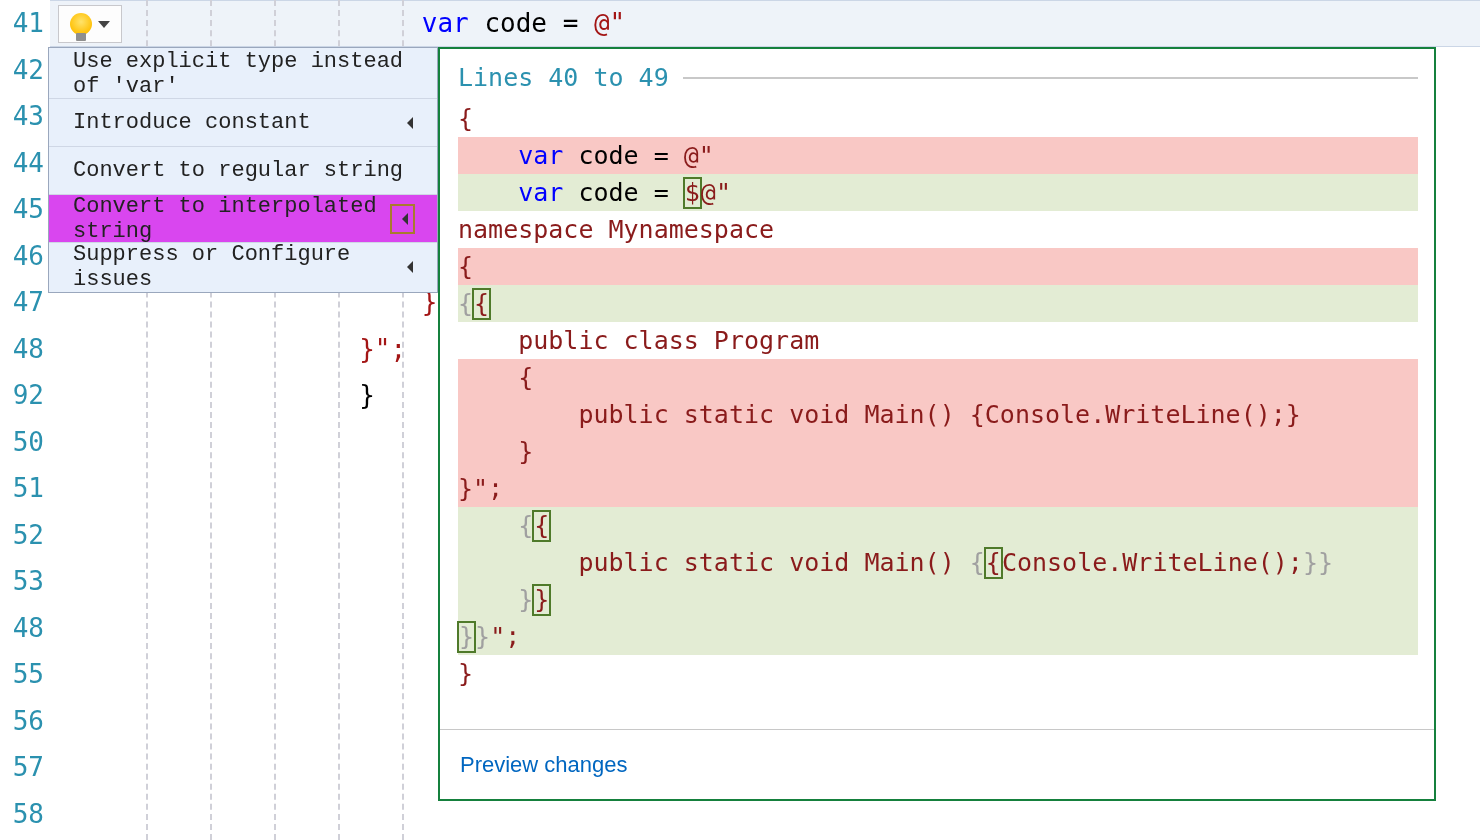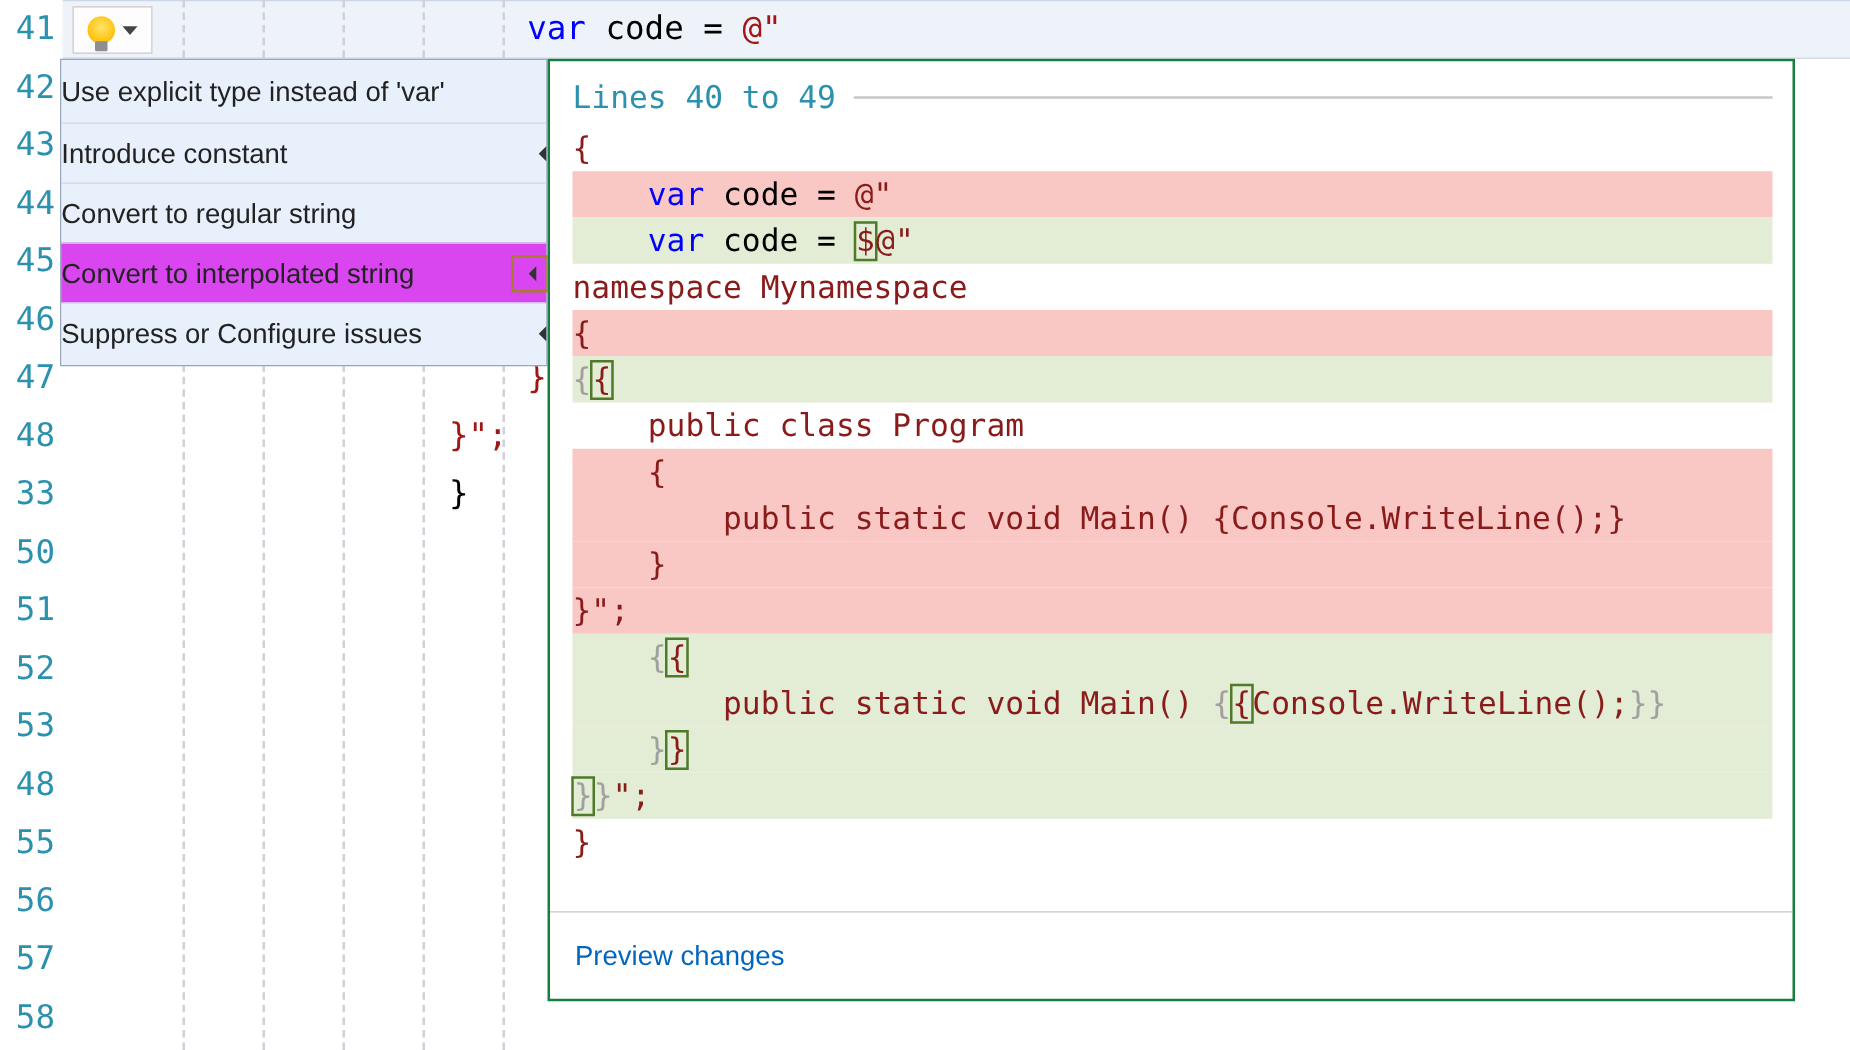--- a/index.html
+++ b/index.html
@@ -91,22 +91,22 @@
     top: 47px; left: 48px;
     width: 390px;
     background: #e8f0fb;
     border: 1px solid #9aa7bd;
     padding: 2px 0;
   }
   .action-item {
     height: 48px;
     display: flex; align-items: center;
     justify-content: space-between;
-    padding: 0 0;
-    font-family: Liberation Sans, sans-serif;
+    padding: 0 24px;
+    font-family: Liberation Mono, monospace;
     font-size: 22px;
     color: #222;
     border-top: 1px solid #cfd7e5;
   }
   .action-item:first-child { border-top: none; }
   .action-item.selected {
     background: #d946ef;
   }
   .action-item .chev {
     width: 10px; height: 10px;
@@ -182,21 +182,21 @@
 <div class="editor">
   <div class="gutter">
       <div class="ln">41</div>
       <div class="ln">42</div>
       <div class="ln">43</div>
       <div class="ln">44</div>
       <div class="ln">45</div>
       <div class="ln">46</div>
       <div class="ln">47</div>
       <div class="ln">48</div>
-      <div class="ln">33</div>
+      <div class="ln">92</div>
       <div class="ln">50</div>
       <div class="ln">51</div>
       <div class="ln">52</div>
       <div class="ln">53</div>
       <div class="ln">48</div>
       <div class="ln">55</div>
       <div class="ln">56</div>
       <div class="ln">57</div>
       <div class="ln">58</div>
     </div>

